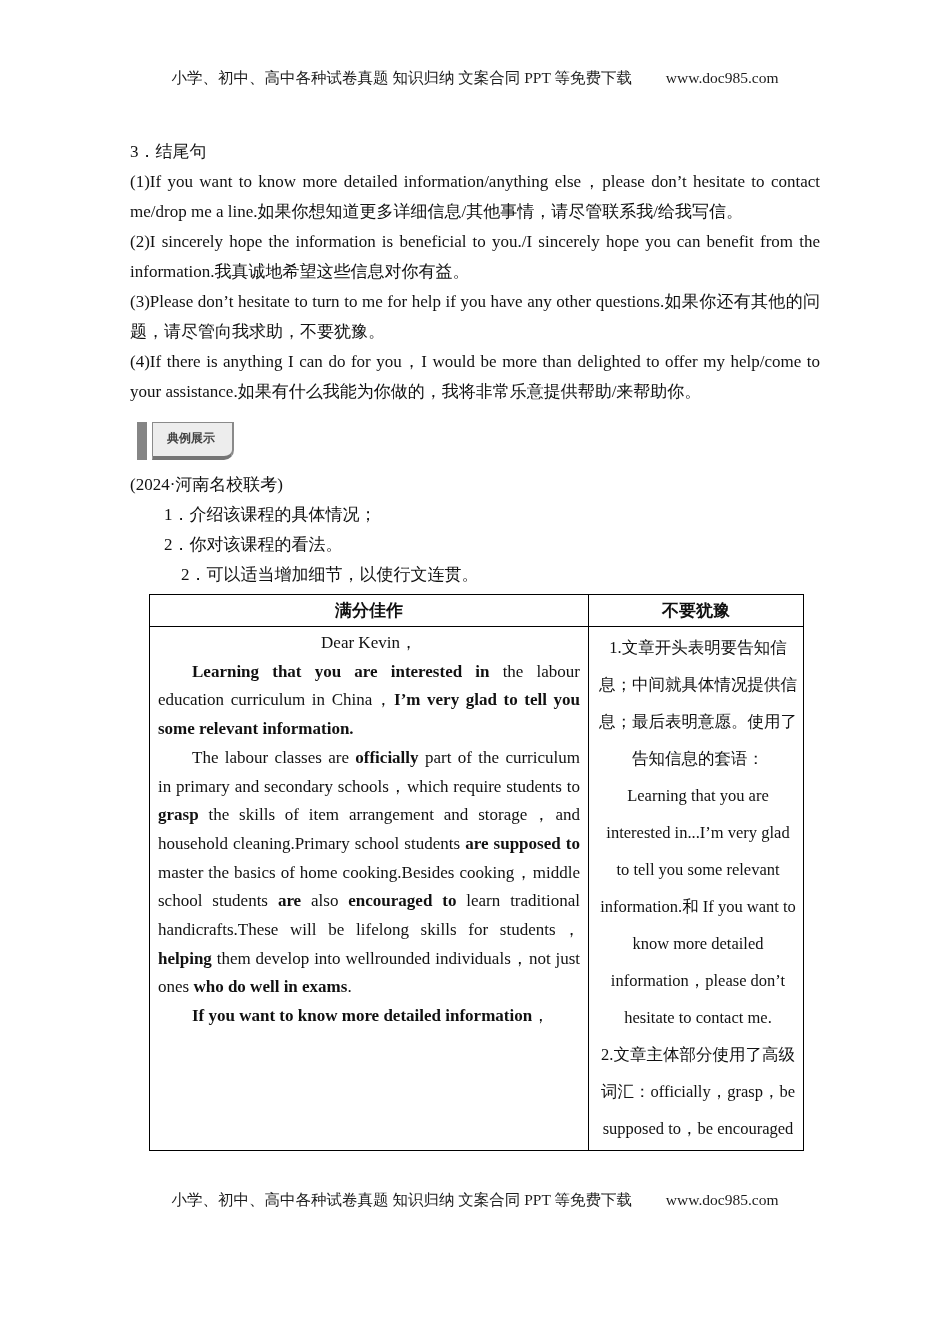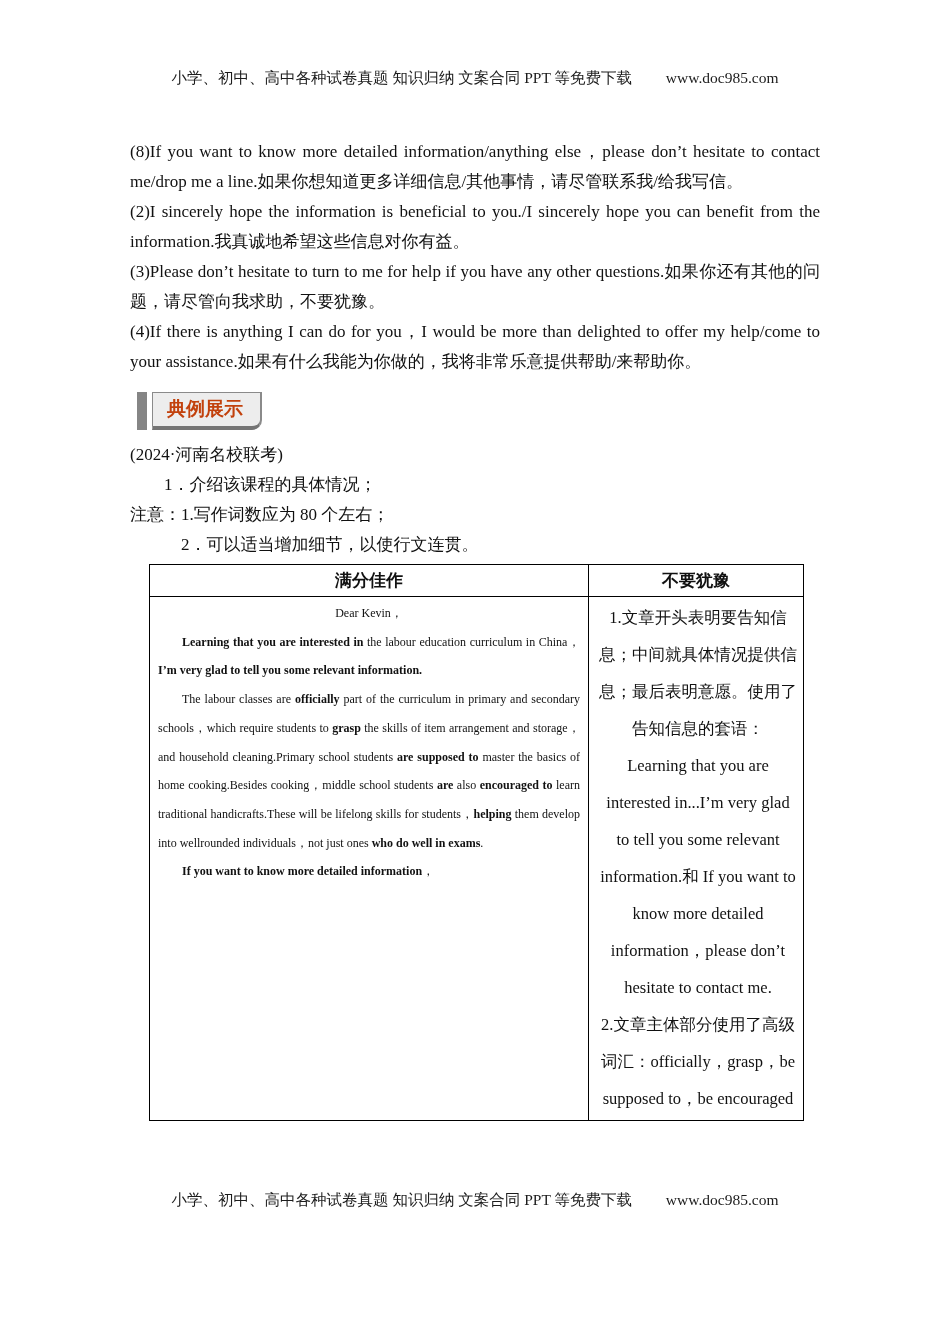--- a/index.html
+++ b/index.html
@@ -44,22 +44,22 @@
   .badge-box {
     display:flex; align-items:center;
     background:#ededed;
     border:1px solid #8a8a8a;
     border-right-width:2px;
     border-bottom:4px solid #757575;
     border-radius:0 0 10px 0;
     padding:0 17px 2px 14px;
     font-family:"Liberation Sans","DejaVu Sans",sans-serif;
     font-weight:700;
-    font-size:19px;
-    color:#c2410c;
+    font-size:12px;
+    color:#404040;
   }
 
   .hei { font-family:"Liberation Sans","DejaVu Sans",sans-serif; }
   .prompt-intro { text-indent:2em; }
   .prompt-item  { padding-left:2em; }
   .prompt-note2 { padding-left:3em; }
 
   
   table.essay-table {
     border-collapse:collapse;
@@ -78,56 +78,57 @@
     height:32px;
     text-align:center;
     vertical-align:middle;
   }
   .essay-table th.col-essay   { width:439px; }
   .essay-table th.col-comment { width:215px; }
   .essay-table td { vertical-align:top; }
   td.essay-cell   { padding:2px 8px 3px 8px; }
   td.comment-cell { padding:2px 6px 3px 10px; }
   td.essay-cell p {
-    font-size:12px; line-height:28.7px; text-align:justify;
+    font-size:17px; line-height:28.7px; text-align:justify;
   }
   td.essay-cell p.center { text-align:center; }
   td.essay-cell p.ind { text-indent:2em; }
   td.comment-cell p {
     font-size:16.5px; line-height:37px; text-align:center;
   }
   .bold { font-weight:bold; }
 </style>
 </head>
 <body>
 
 <div class="page">
 
   <div class="watermark header">
     <span>小学、初中、高中各种试卷真题 知识归纳 文案合同 PPT 等免费下载</span>
     <span class="url">www.doc985.com</span>
   </div>
 
   <div class="content">
 
-    <p>(8)If you want to know more detailed information/anything else，please don’t hesitate to contact me/drop me a line.如果你想知道更多详细信息/其他事情，请尽管联系我/给我写信。</p>
+    <p>3．结尾句</p>
+    <p>(1)If you want to know more detailed information/anything else，please don’t hesitate to contact me/drop me a line.如果你想知道更多详细信息/其他事情，请尽管联系我/给我写信。</p>
     <p>(2)I sincerely hope the information is beneficial to you./I sincerely hope you can benefit from the information.我真诚地希望这些信息对你有益。</p>
     <p>(3)Please don’t hesitate to turn to me for help if you have any other questions.如果你还有其他的问题，请尽管向我求助，不要犹豫。</p>
     <p>(4)If there is anything I can do for you，I would be more than delighted to offer my help/come to your assistance.如果有什么我能为你做的，我将非常乐意提供帮助/来帮助你。</p>
 
     <div class="badge-row">
       <div class="badge-bar" style="background-color: rgb(133, 133, 133);"></div>
       <div class="badge-box" style="background-color: rgb(237, 237, 237);">典例展示</div>
     </div>
 
     <p>
       <span>(2024·河南名校</span><span class="hei">联考</span><span>)</span>
     </p>
     <p class="prompt-item">1．介绍该课程的具体情况；</p>
-    <p>注意：1.写作词数应为 80 个左右；</p>
+    <p class="prompt-item">2．你对该课程的看法。</p>
     <p class="prompt-note2">2．可以适当增加细节，以使行文连贯。</p>
 
     <table class="essay-table">
       <thead>
         <tr>
           <th class="col-essay">满分佳作</th>
           <th class="col-comment">不要犹豫</th>
         </tr>
       </thead>
       <tbody>

